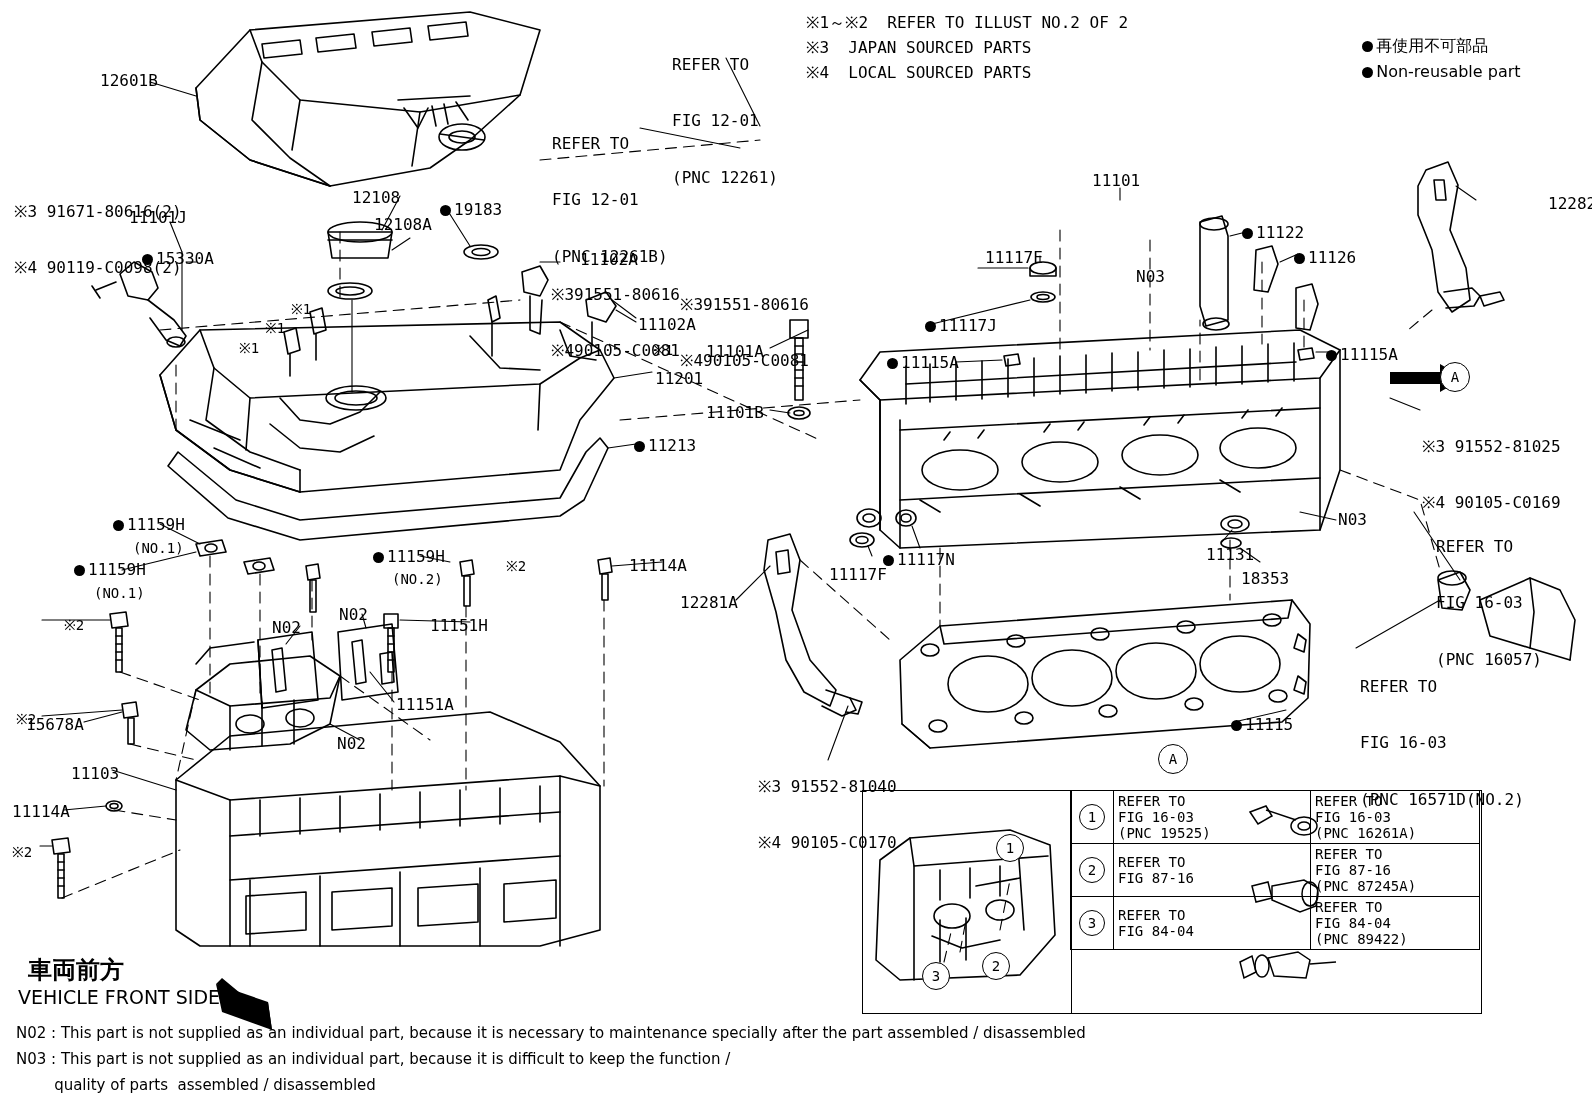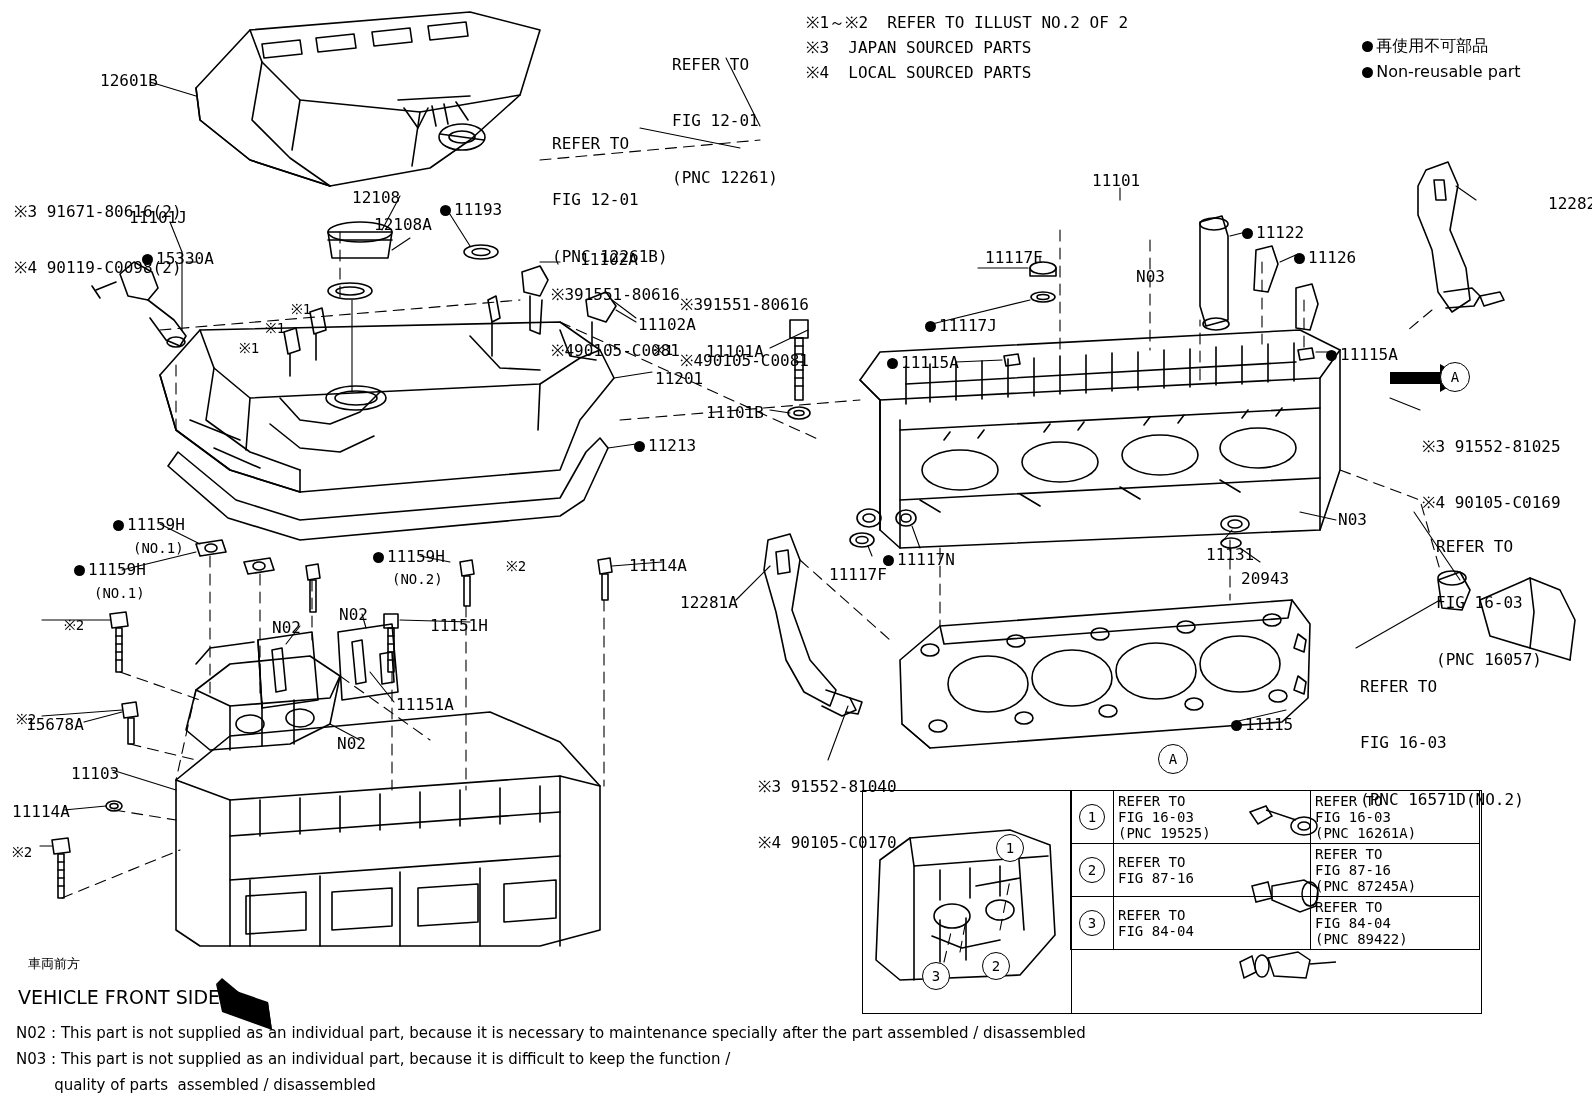--- a/index.html
+++ b/index.html
@@ -390,42 +390,42 @@
   <div>※4 90105-C0169</div>
 </div>
 <div class="lbl" style="left:758px;top:740px;">
   <div>※3 91552-81040</div>
   <div>※4 90105-C0170</div>
 </div>
 
 <div class="lbl" style="left:100px;top:72px;"><span>12601B</span></div>
 <div class="lbl" style="left:352px;top:189px;"><span>12108</span></div>
 <div class="lbl" style="left:374px;top:216px;"><span>12108A</span></div>
-<div class="lbl" style="left:440px;top:201px;"><span class="dot"></span><span>11193</span></div>
+<div class="lbl" style="left:440px;top:201px;"><span class="dot"></span><span>19183</span></div>
 <div class="lbl" style="left:129px;top:209px;"><span>11101J</span></div>
 <div class="lbl" style="left:142px;top:250px;"><span class="dot"></span><span>15330A</span></div>
 <div class="lbl" style="left:580px;top:251px;"><span>11102A</span></div>
 <div class="lbl" style="left:638px;top:316px;"><span>11102A</span></div>
 <div class="lbl" style="left:655px;top:370px;"><span>11201</span></div>
 <div class="lbl" style="left:634px;top:437px;"><span class="dot"></span><span>11213</span></div>
 <div class="lbl" style="left:706px;top:343px;"><span>11101A</span></div>
 <div class="lbl" style="left:706px;top:404px;"><span>11101B</span></div>
 <div class="lbl" style="left:1092px;top:172px;"><span>11101</span></div>
 <div class="lbl" style="left:1548px;top:195px;"><span>12282D</span></div>
 <div class="lbl" style="left:1242px;top:224px;"><span class="dot"></span><span>11122</span></div>
 <div class="lbl" style="left:1294px;top:249px;"><span class="dot"></span><span>11126</span></div>
 <div class="lbl" style="left:985px;top:249px;"><span>11117E</span></div>
 <div class="lbl" style="left:1136px;top:268px;"><span>N03</span></div>
 <div class="lbl" style="left:925px;top:317px;text-align:right;"><span class="dot"></span><span>11117J</span></div>
 <div class="lbl" style="left:887px;top:354px;"><span class="dot"></span><span>11115A</span></div>
 <div class="lbl" style="left:1326px;top:346px;"><span class="dot"></span><span>11115A</span></div>
 <div class="lbl" style="left:829px;top:566px;"><span>11117F</span></div>
 <div class="lbl" style="left:883px;top:551px;"><span class="dot"></span><span>11117N</span></div>
 <div class="lbl" style="left:1206px;top:546px;"><span>11131</span></div>
-<div class="lbl" style="left:1241px;top:570px;"><span>20943</span></div>
+<div class="lbl" style="left:1241px;top:570px;"><span>18353</span></div>
 <div class="lbl" style="left:1338px;top:511px;"><span>N03</span></div>
 <div class="lbl" style="left:680px;top:594px;"><span>12281A</span></div>
 <div class="lbl" style="left:1231px;top:716px;"><span class="dot"></span><span>11115</span></div>
 
 <div class="lbl" style="left:113px;top:516px;"><span class="dot"></span><span>11159H</span></div>
 <div class="lbl s" style="left:133px;top:540px;"><span>(NO.1)</span></div>
 <div class="lbl" style="left:74px;top:561px;"><span class="dot"></span><span>11159H</span></div>
 <div class="lbl s" style="left:94px;top:585px;"><span>(NO.1)</span></div>
 <div class="lbl" style="left:373px;top:548px;"><span class="dot"></span><span>11159H</span></div>
 <div class="lbl s" style="left:392px;top:571px;"><span>(NO.2)</span></div>
@@ -531,20 +531,20 @@
     <path d="M1252 886 L1268 882 L1272 898 L1256 902 Z"></path>
     <path d="M1272 886 L1304 880 L1318 888 L1316 906 L1300 912 L1272 900 Z"></path>
     <ellipse cx="1310" cy="894" rx="8" ry="12"></ellipse>
     <path d="M1240 962 L1252 956 L1256 972 L1244 978 Z"></path>
     <ellipse cx="1262" cy="966" rx="7" ry="11"></ellipse>
     <path d="M1268 958 L1298 952 L1310 960 L1306 978 L1274 976 Z"></path>
     <path d="M1310 964 L1336 962"></path>
   </g>
 </svg>
 
-<div class="lbl jp" style="left:28px;top:956px;font-size:13px;">車両前方</div>
+<div class="lbl jp" style="left:28px;top:956px;font-size:24px;font-weight:bold;">車両前方</div>
 <div class="lbl jp" style="left:18px;top:986px;font-size:19px;">VEHICLE FRONT SIDE</div>
 
 <div class="note" style="left:16px;top:1024px;">N02 : This part is not supplied as an individual part, because it is necessary to maintenance specially after the part assembled / disassembled</div>
 <div class="note" style="left:16px;top:1050px;">N03 : This part is not supplied as an individual part, because it is difficult to keep the function /</div>
 <div class="note" style="left:16px;top:1076px;">        quality of parts  assembled / disassembled</div>
 
 <div class="code" style="left:1484px;top:1070px;">119005E</div>
 
 </body></html>

